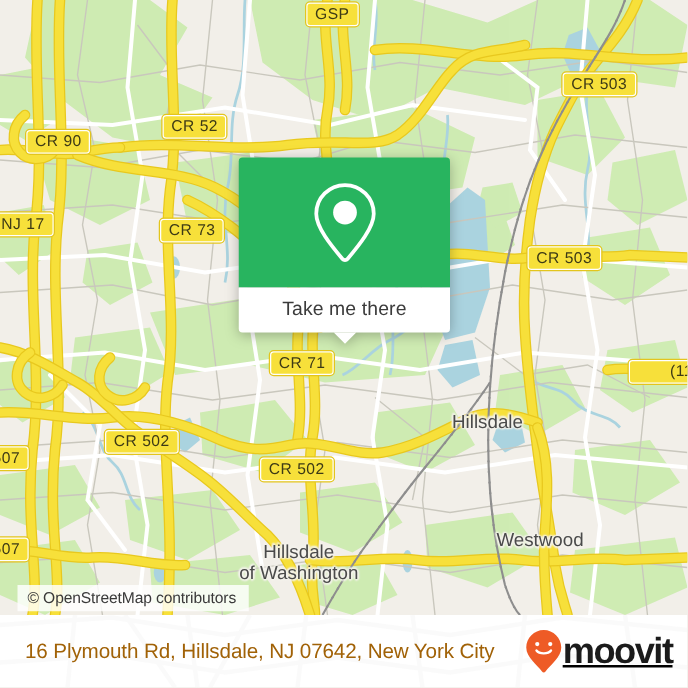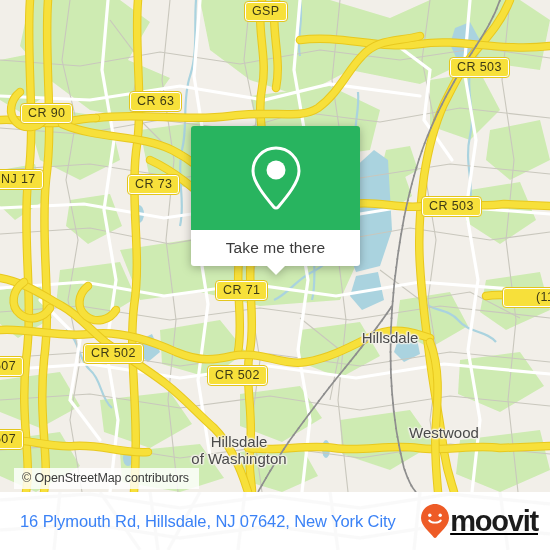--- a/index.html
+++ b/index.html
@@ -110,21 +110,21 @@
     pointer-events:none;
   }
   #footer-inner {
     position:relative; z-index:3;
     height:100%;
     display:flex; align-items:center; justify-content:space-between;
     padding:0 12px 0 20px;
   }
   #footer-address {
     font-size:16.5px;
-    color:#3b82f6;
+    color:#a16207;
     letter-spacing:-0.1px;
     white-space:nowrap;
     text-align:center;
   }
   #brand {
     display:flex; align-items:center; gap:0;text-decoration:underline;
   }
   #brand-text {
     font-size:29px;
     font-weight:bold;
@@ -313,36 +313,36 @@
       <path class="rail" d="M500,0 C492,24 478,42 466,62 C452,84 440,106 430,130 C418,158 410,188 404,218 C398,250 394,280 392,310 C390,340 390,366 392,392 C394,420 398,444 404,468 C410,486 414,490 416,492"></path>
       <path class="railx" d="M500,0 C492,24 478,42 466,62 C452,84 440,106 430,130 C418,158 410,188 404,218 C398,250 394,280 392,310 C390,340 390,366 392,392 C394,420 398,444 404,468 C410,486 414,490 416,492"></path>
       <path class="rail" d="M392,306 C376,330 358,352 340,374 C322,396 306,418 290,440 C276,460 266,478 258,492"></path>
       <path class="railx" d="M392,306 C376,330 358,352 340,374 C322,396 306,418 290,440 C276,460 266,478 258,492"></path>
     </g>
   </svg>
 
   <div id="shields-layer">
       <div class="shield" style="left: 245px; top: 2px;">GSP</div>
       <div class="shield" style="left: 450px; top: 58px;">CR 503</div>
-      <div class="shield" style="left: 130px; top: 92px;">CR 63</div>
+      <div class="shield" style="left: 130px; top: 92px;">CR 52</div>
       <div class="shield" style="left: 21px; top: 104px;">CR 90</div>
       <div class="shield" style="left: -6px; top: 170px;">NJ 17</div>
       <div class="shield" style="left: 128px; top: 175px;">CR 73</div>
       <div class="shield" style="left: 422px; top: 197px;">CR 503</div>
       <div class="shield" style="left: 216px; top: 281px;">CR 71</div>
       <div class="shield" style="left: 503px; top: 288px; padding-left: 32px;">(114)</div>
       <div class="shield" style="left: 84px; top: 344px;">CR 502</div>
       <div class="shield" style="left: -13px; top: 357px;">507</div>
       <div class="shield" style="left: 208px; top: 366px;">CR 502</div>
       <div class="shield" style="left: -13px; top: 430px;">507</div>
     </div>
 
   <div id="places-layer">
       <div class="place" style="left: 390px; top: 329px; transform: translateX(-50%);">Hillsdale</div>
-      <div class="place" style="left: 444px; top: 424px; transform: translateX(-50%);">Westwood</div>
+      <div class="place" style="left: 432px; top: 424px; transform: translateX(-50%);">Westwood</div>
       <div class="place" style="left: 239px; top: 433px; transform: translateX(-50%);">
         <div>Hillsdale</div>
         <div>of Washington</div>
       </div>
     </div>
 
   <div id="popup-card">
     <div id="popup-top">
       <svg width="56" height="68" viewBox="0 0 56 68">
         <path d="M28 4 C15.3 4 5 14.3 5 27 C5 38 17 52.5 26 63.2 C27 64.4 29 64.4 30 63.2 C39 52.5 51 38 51 27 C51 14.3 40.7 4 28 4 Z" fill="none" stroke="#ffffff" stroke-width="3"></path>

